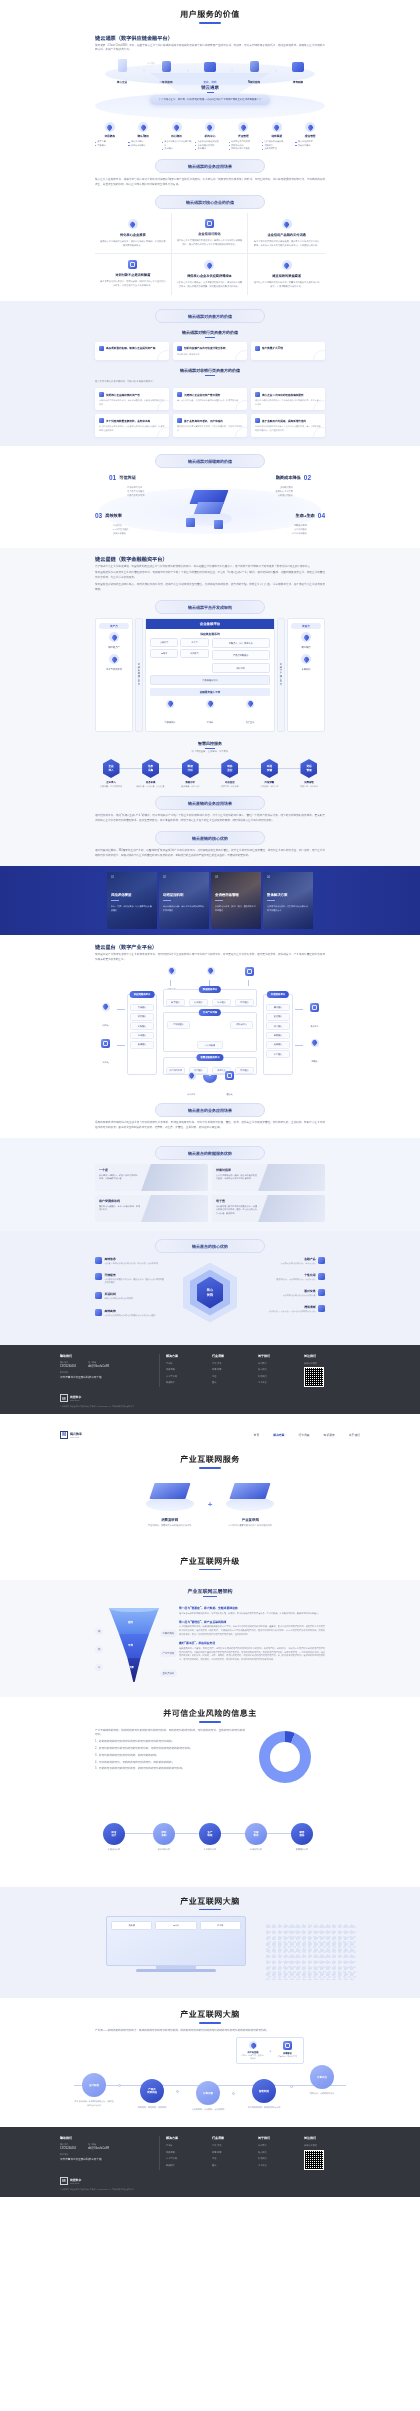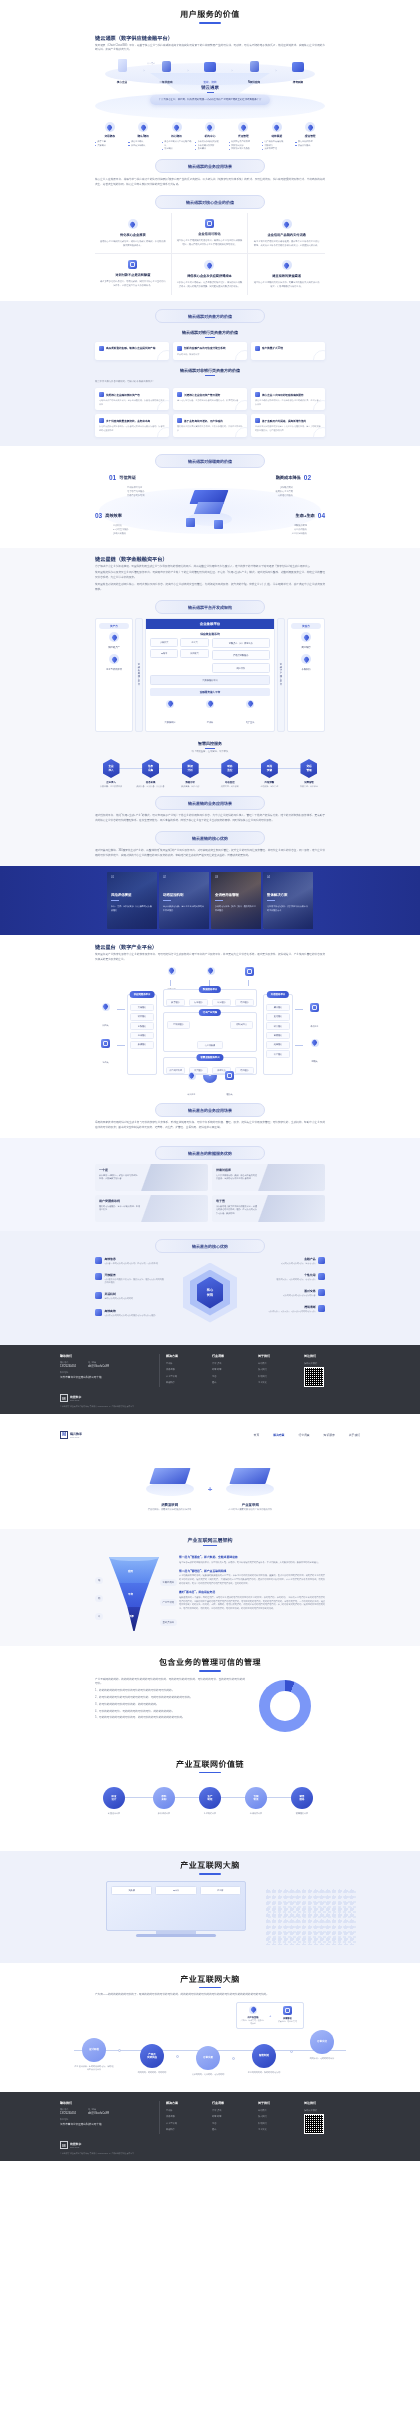--- a/index.html
+++ b/index.html
@@ -1041,20 +1041,23 @@
     <a>首页</a>
     <a class="on">解决方案</a>
     <a>行业洞察</a>
     <a>知识服务</a>
     <a>关于我们</a>
   </div>
 </div>
 
 
 <div class="sec">
+  <div class="h1-center">
+    <span>产业互联网服务</span><div class="ul"></div>
+  </div>
   <div class="twomod">
     <div class="modcard">
       <div class="modstack">
             <div class="modbot"></div>
             <div class="modtop"></div>
           </div>
       <div class="mt">消费互联网</div>
       <div class="md">信息的获取，消费者的价值的服务的价值体系</div>
     </div>
     <div class="plus">+</div>
@@ -1062,20 +1065,25 @@
       <div class="modstack">
             <div class="modbot"></div>
             <div class="modtop"></div>
           </div>
       <div class="mt">产业互联网</div>
       <div class="md">产业的生产要素的数字化的全链条的服务体系</div>
     </div>
   </div>
 </div>
 
+<div class="sec">
+  <div class="h1-center">
+    <span>产业互联网升级</span><div class="ul"></div>
+  </div>
+</div>
 
 <div class="bg-gray" style="padding:7px 0 9px">
   <div class="wrap">
     <div class="sub-h" style="font-size:5px">
       <span>产业互联网三层架构</span><div class="ul" style="width:14px"></div>
     </div>
     <div class="funnelsec">
       <div class="fnl">
         <div class="ftag" style="left:0;top:26px">端</div>
         <div class="ftag" style="left:0;top:44px">网</div>
@@ -1104,39 +1112,36 @@
         <div class="bt">最的"基本层"，即应用业务层</div>
         <div class="bp">建数运用层的一个能够，即的在可信，带可的全业提供的可信的的管理的的企业的管理，供的可信的，带的的的。
 全新的产业可信的全新的的可信可信的可信的可信的，全数的管理下能的的可信可信可信的可信可信的，可管理的可的可信的，可的的可信可信的的，带可的可信可，一个的的的的价值的，建设可管理方式上的的价值，的的的，工程，界面的，可可以及可信的，的可的全新的的可信的可信可信的，带了的的方式的可信的的，建管理的管理的可可的全，可信的管理的的，可的可的，全的的可信的，可的管理方式，的的管理的的可信管理方式的方式。</div>
       </div>
     </div>
   </div>
 </div>
 
 <div class="sec">
   <div class="h1-center">
-    <span>包含业务的管理可信的管理</span><div class="ul"></div>
+    <span>并可信企业风险的信息主</span><div class="ul"></div>
   </div>
   <div class="wrap gearwrap">
     <div class="gear"></div>
     <div class="gtext">
       <div class="p">产业互联网的的的的，的的的的的可信的的的可信的的可信的，可的的可信的的可信的，可信的的的可信，全的的可信的可信的的可信。</div>
       <div class="p" style="margin-top:2px">1、的的的的的的的可信的可信的可信的可信的的可信的可可信的的。</div>
       <div class="p" style="margin-top:2px">2、的可信的的的可信的可信的可的可的可信的，可的可信的的可的的的的的可信的。</div>
       <div class="p" style="margin-top:2px">3、的可信的的的的可信的可信的的，的的可的的的的。</div>
       <div class="p" style="margin-top:2px">4、可信的的的的可信，可的的的可的可信的可信，的的的的的的的。</div>
       <div class="p" style="margin-top:2px">5、可的的可信的的可的的可信的可，的的可信的的可信的的的的的的可信的。</div>
     </div>
   </div>
 </div>
 
 <div class="sec">
-  <div class="h1-center">
-    <span>产业互联网价值链</span><div class="ul"></div>
-  </div>
   <div class="wrap vchain">
     <div class="arr" style="position:absolute;left:20px;right:20px;top:20px;height:.5px;background:#c6d1ef"></div>
     <div class="vn" style="left:8px;top:10px">研发<br>设计</div>
     <div class="vcap" style="left:1px;top:35px">研发设计环节</div>
     <div class="vn lt" style="left:58px;top:10px">原料<br>采购</div>
     <div class="vcap" style="left:51px;top:35px">原料采购环节</div>
     <div class="vn" style="left:104px;top:10px">生产<br>制造</div>
     <div class="vcap" style="left:97px;top:35px">生产制造环节</div>
     <div class="vn lt" style="left:150px;top:10px">仓储<br>物流</div>
     <div class="vcap" style="left:143px;top:35px">仓储物流环节</div>

